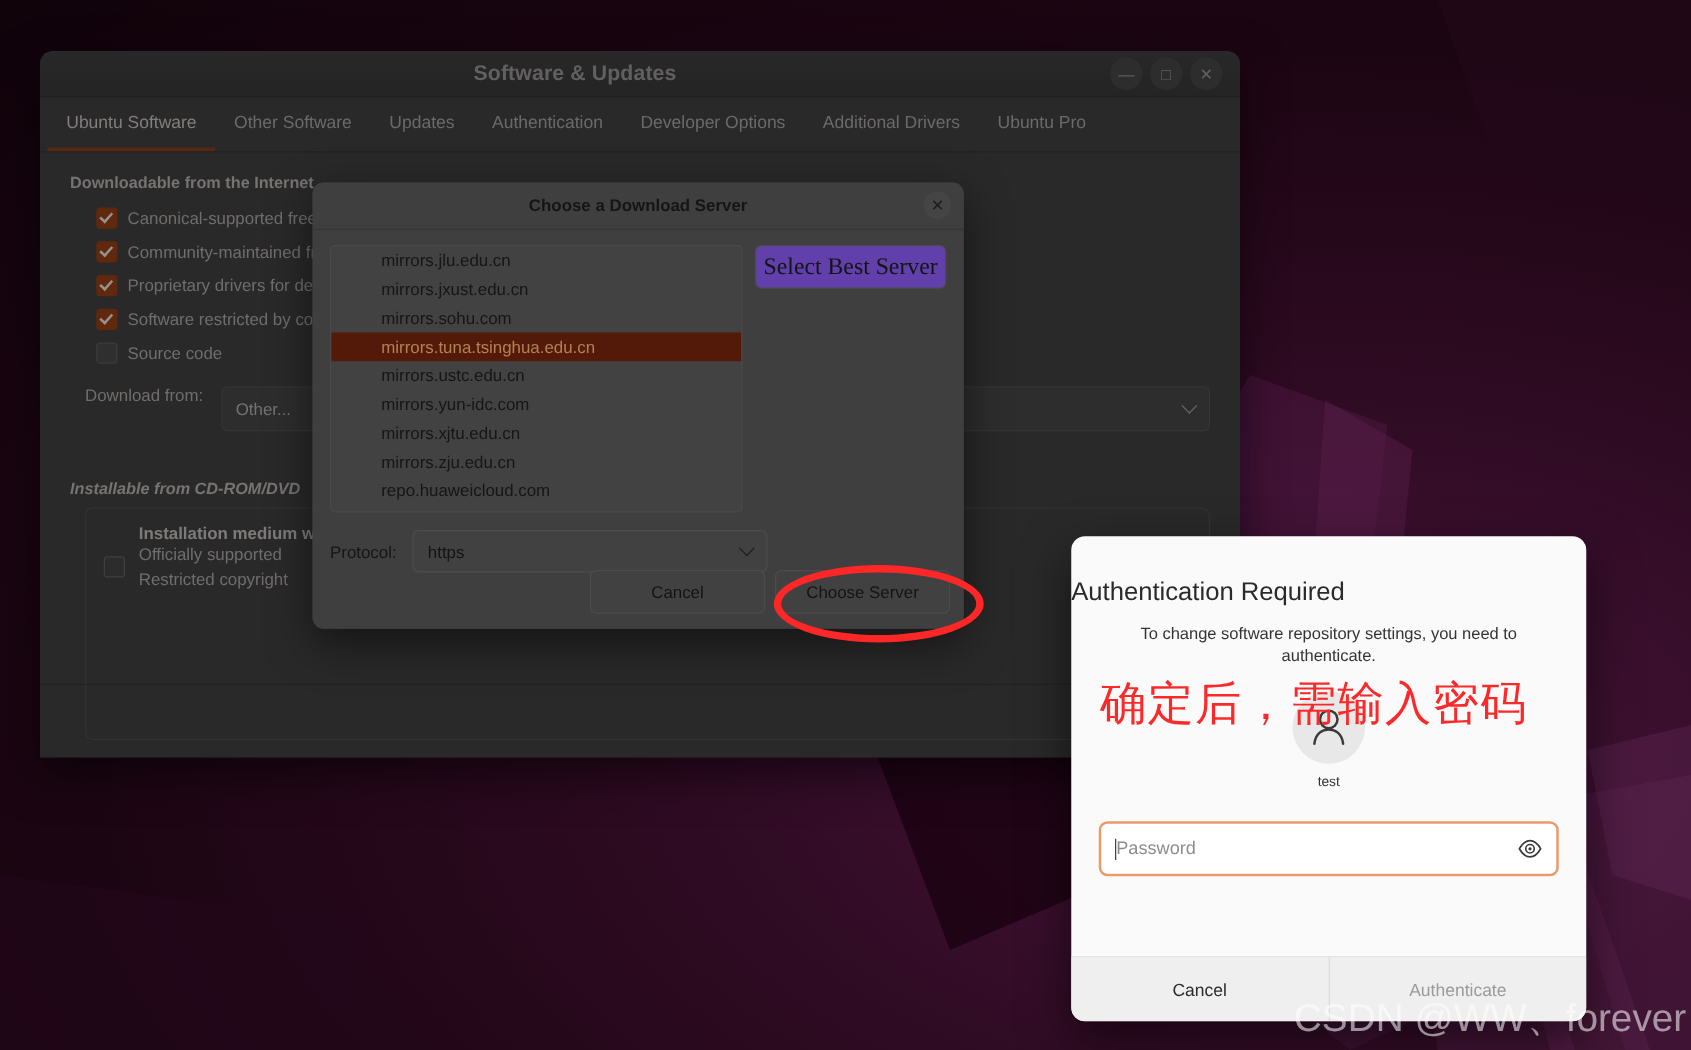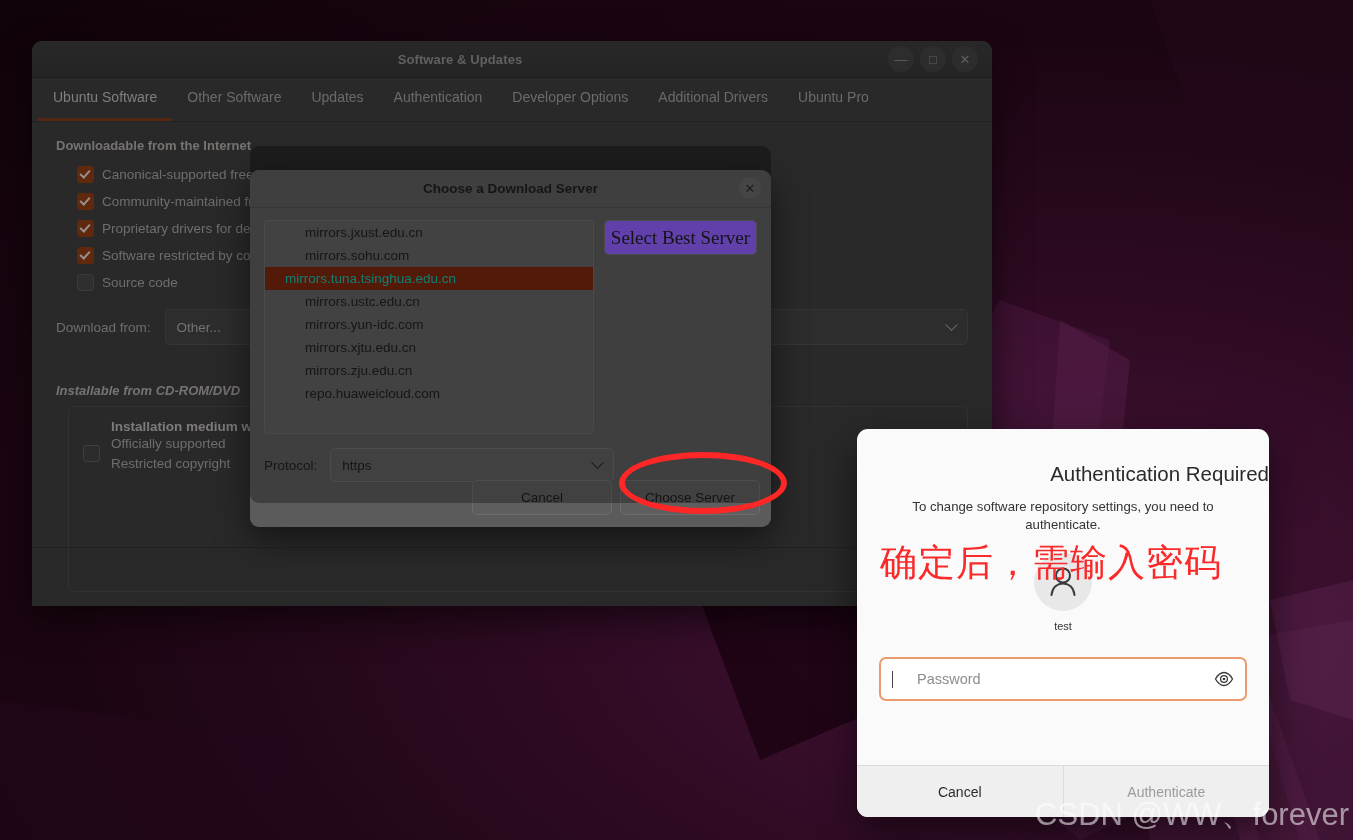--- a/index.html
+++ b/index.html
@@ -38,21 +38,21 @@
   #su-titlebar {
     height: 36px;
     background: linear-gradient(#3a3a3a, #343434);
     border-bottom: 1px solid #2a2a2a;
     border-radius: 10px 10px 0 0;
     display: flex; align-items: center;
     position: relative;
   }
   #su-title {
     flex: 1; text-align: center;
-    font-size: 13px; font-weight: bold;
+    font-size: 17px; font-weight: bold;
     color: #8d8a89;
     letter-spacing: .1px;
   }
   .wbtn {
     width: 26px; height: 26px; margin-right: 6px;
     border-radius: 50%;
     background: #414141;
     display: flex; align-items: center; justify-content: center;
     color: #8b8888; font-size: 13px; line-height: 1;
     cursor: default;
@@ -94,22 +94,22 @@
   }
   .cb.checked { background: #8a3a14; border-color: #8a3a14; }
   .cb.checked:after {
     content: "";
     position: absolute; left: 4px; top: 1px;
     width: 4px; height: 8px;
     border: solid #d8cfcb; border-width: 0 2px 2px 0;
     transform: rotate(42deg);
   }
   #dlfrom-row {
-    display: flex; align-items: center;
-    margin-top: 13px; 
+    display: flex; align-items: flex-start;
+    margin-top: 13px; margin-left: 12px;
     font-size: 13.5px; color: #a09d9b;
   }
   #dlfrom-label { margin-right: 14px; }
   #dlfrom-combo {
     flex: 1;
     height: 34px;
     border: 1px solid #4c4c4c; border-radius: 5px;
     background: #414141;
     display: flex; align-items: center; justify-content: space-between;
     padding: 0 11px;
@@ -151,21 +151,20 @@
   
   #cds-dialog {
     position: absolute;
     left: 250px; top: 146px;
     width: 521px; height: 357px;
     background: #5b5b5b;
     border-radius: 9px;
     box-shadow: 0 12px 34px rgba(0,0,0,.5);
     overflow: hidden;
     color: #232323;
-    margin-top: 24px;
   }
   #cds-header {
     height: 37px;
     display: flex; align-items: center; justify-content: center;
     position: relative;
     border-bottom: 1px solid #4e4e4e;
   }
   #cds-title { font-size: 13.5px; font-weight: bold; color: #1f1f1f; }
   #cds-close {
     position: absolute; right: 10px; top: 7px;
@@ -181,21 +180,21 @@
     background: #5f5f5f;
     overflow: hidden;
   }
   .srv {
     height: 23px; line-height: 23px;
     padding-left: 40px;
     font-size: 13.5px; color: #202020;
     white-space: nowrap;
     cursor: default;
   }
-  .srv.selected { background: #79260d; color: #14b8a6; padding-left: 20px; }
+  .srv.selected { background: #79260d; color: #fdba74; }
   #best-btn {
     width: 152px; height: 33px;
     border: 1px solid #6d6d6d; border-radius: 5px;
     background: #8b5cf6;
     display: flex; align-items: center; justify-content: center;
     font-size: 19px; color: #1e1e1e;
     cursor: default;
     font-family: Liberation Serif, serif;
   }
   #proto-row {
@@ -265,21 +264,21 @@
     position: absolute;
     left: 857px; top: 429px;
     width: 412px; height: 388px;
     background: #fafafa;
     border-radius: 11px;
     box-shadow: 0 16px 40px rgba(0,0,0,.55);
     overflow: hidden;
     color: #2b2b2b;
   }
   #auth-title {
-    text-align: right;
+    text-align: left;
     font-size: 20.5px;
     color: #2a2a2a;
     margin-top: 33px;
   }
   #auth-sub {
     text-align: center;
     font-size: 13.2px;
     color: #343434;
     line-height: 18px;
     margin: 12px 30px 0 30px;
@@ -298,21 +297,20 @@
   }
   #pw-field {
     margin: 25px 22px 0 22px;
     height: 40px;
     border: 2px solid #eb9a6e;
     border-radius: 7px;
     background: #fff;
     display: flex; align-items: center;
     padding: 0 11px;
     position: relative;
-    gap: 24px;
   }
   #pw-caret {
     width: 1px; height: 17px; background: #444;
     margin-right: 0px;
   }
   #pw-placeholder {
     flex: 1;
     font-size: 14.5px; color: #8d8d8d;
   }
   #auth-footer {
@@ -440,20 +438,21 @@
 <div id="dim-main"></div>
 
 <div id="cds-dialog">
   <div id="cds-header">
     <div id="cds-title">Choose a Download Server</div>
     <div id="cds-close">✕</div>
   </div>
 
   <div id="cds-body">
     <div id="server-list">
+      <div class="srv">mirrors.jlu.edu.cn</div>
       <div class="srv">mirrors.jxust.edu.cn</div>
       <div class="srv">mirrors.sohu.com</div>
       <div class="srv selected">mirrors.tuna.tsinghua.edu.cn</div>
       <div class="srv">mirrors.ustc.edu.cn</div>
       <div class="srv">mirrors.yun-idc.com</div>
       <div class="srv">mirrors.xjtu.edu.cn</div>
       <div class="srv">mirrors.zju.edu.cn</div>
       <div class="srv">repo.huaweicloud.com</div>
     </div>
     <div id="best-btn">Select Best Server</div>

